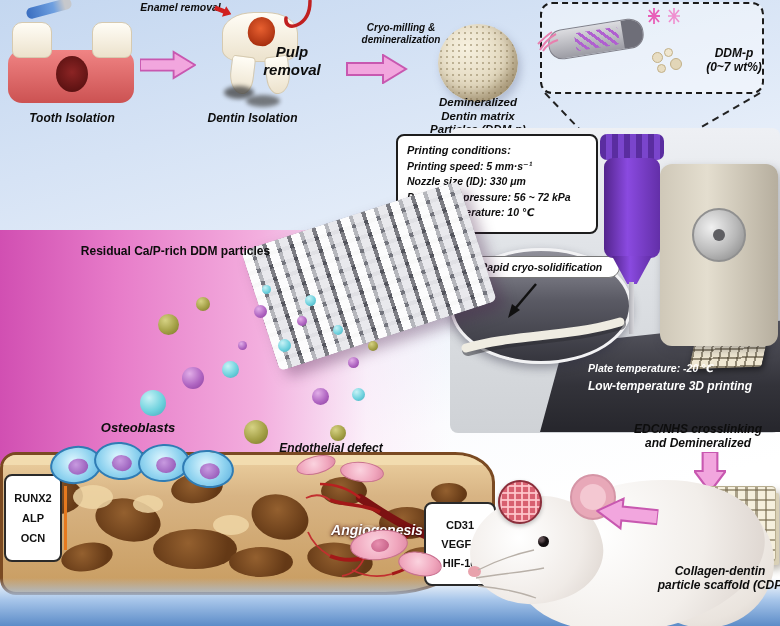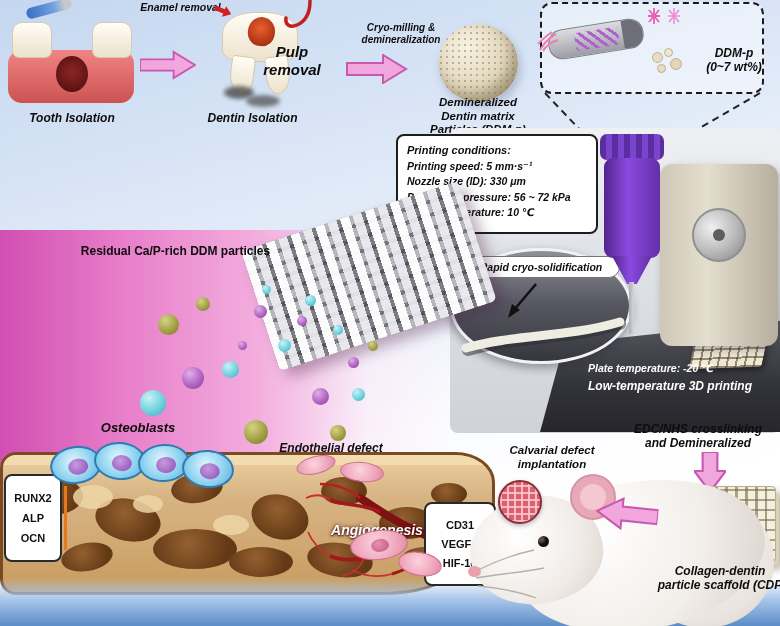--- a/index.html
+++ b/index.html
@@ -280,21 +280,19 @@
     <div class="abs" style="left:0;top:128px;width:13px;height:11px;border-radius:50%;background:#e8a2ac"></div>
     <svg class="abs" style="left:0;top:104px;width:96px;height:72px" viewBox="0 0 96 72">
       <path d="M10,28 C30,18 48,12 66,8 M8,36 C32,32 56,30 76,26 M10,44 C32,46 52,50 68,56" stroke="#b8b0a8" stroke-width="1.3" fill="none"></path>
     </svg>
     <div class="abs" style="left:30px;top:42px;width:44px;height:44px;border-radius:50%;border:2px solid #8c2f3c;
       background-color:#d86070;
       background-image:repeating-linear-gradient(90deg,rgba(255,200,205,.85) 0 2px,transparent 2px 7px),repeating-linear-gradient(0deg,rgba(255,200,205,.85) 0 2px,transparent 2px 7px);
       box-shadow:0 2px 4px rgba(0,0,0,.25)"></div>
   </div>
 
-  <div class="lbl" style="left:486px;top:444px;width:132px;font-size:11.5px">Calvarial defect
-implantation</div>
   <svg class="abs" style="left:596px;top:496px;width:62px;height:36px;transform:rotate(6deg)" viewBox="0 0 62 34">
     <polygon points="62,10 26,10 26,2 1,17 26,32 26,24 62,24" fill="#f2a6de" stroke="#c858b0" stroke-width="2"></polygon>
   </svg>
   <div class="lbl" style="left:650px;top:564px;width:140px;font-size:12px">Collagen-dentin
 particle scaffold (CDP</div>
 
 </div>
 
 </body></html>

